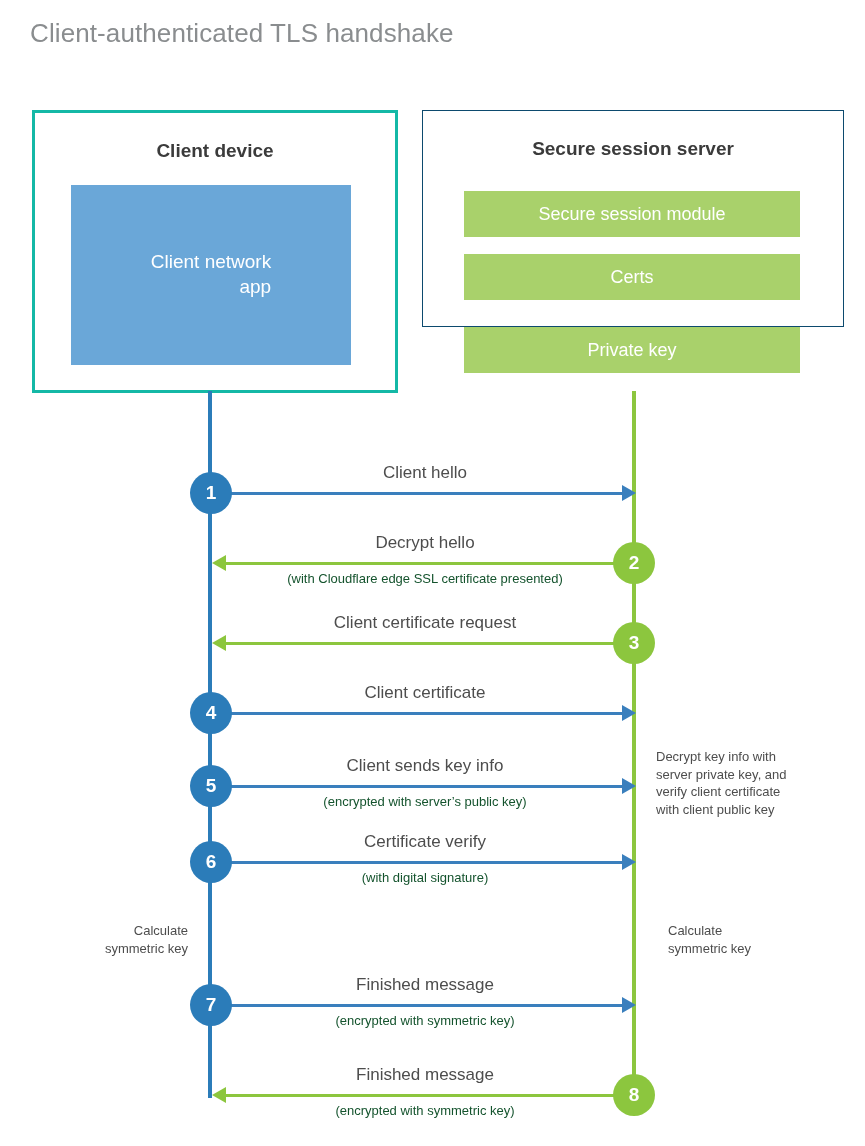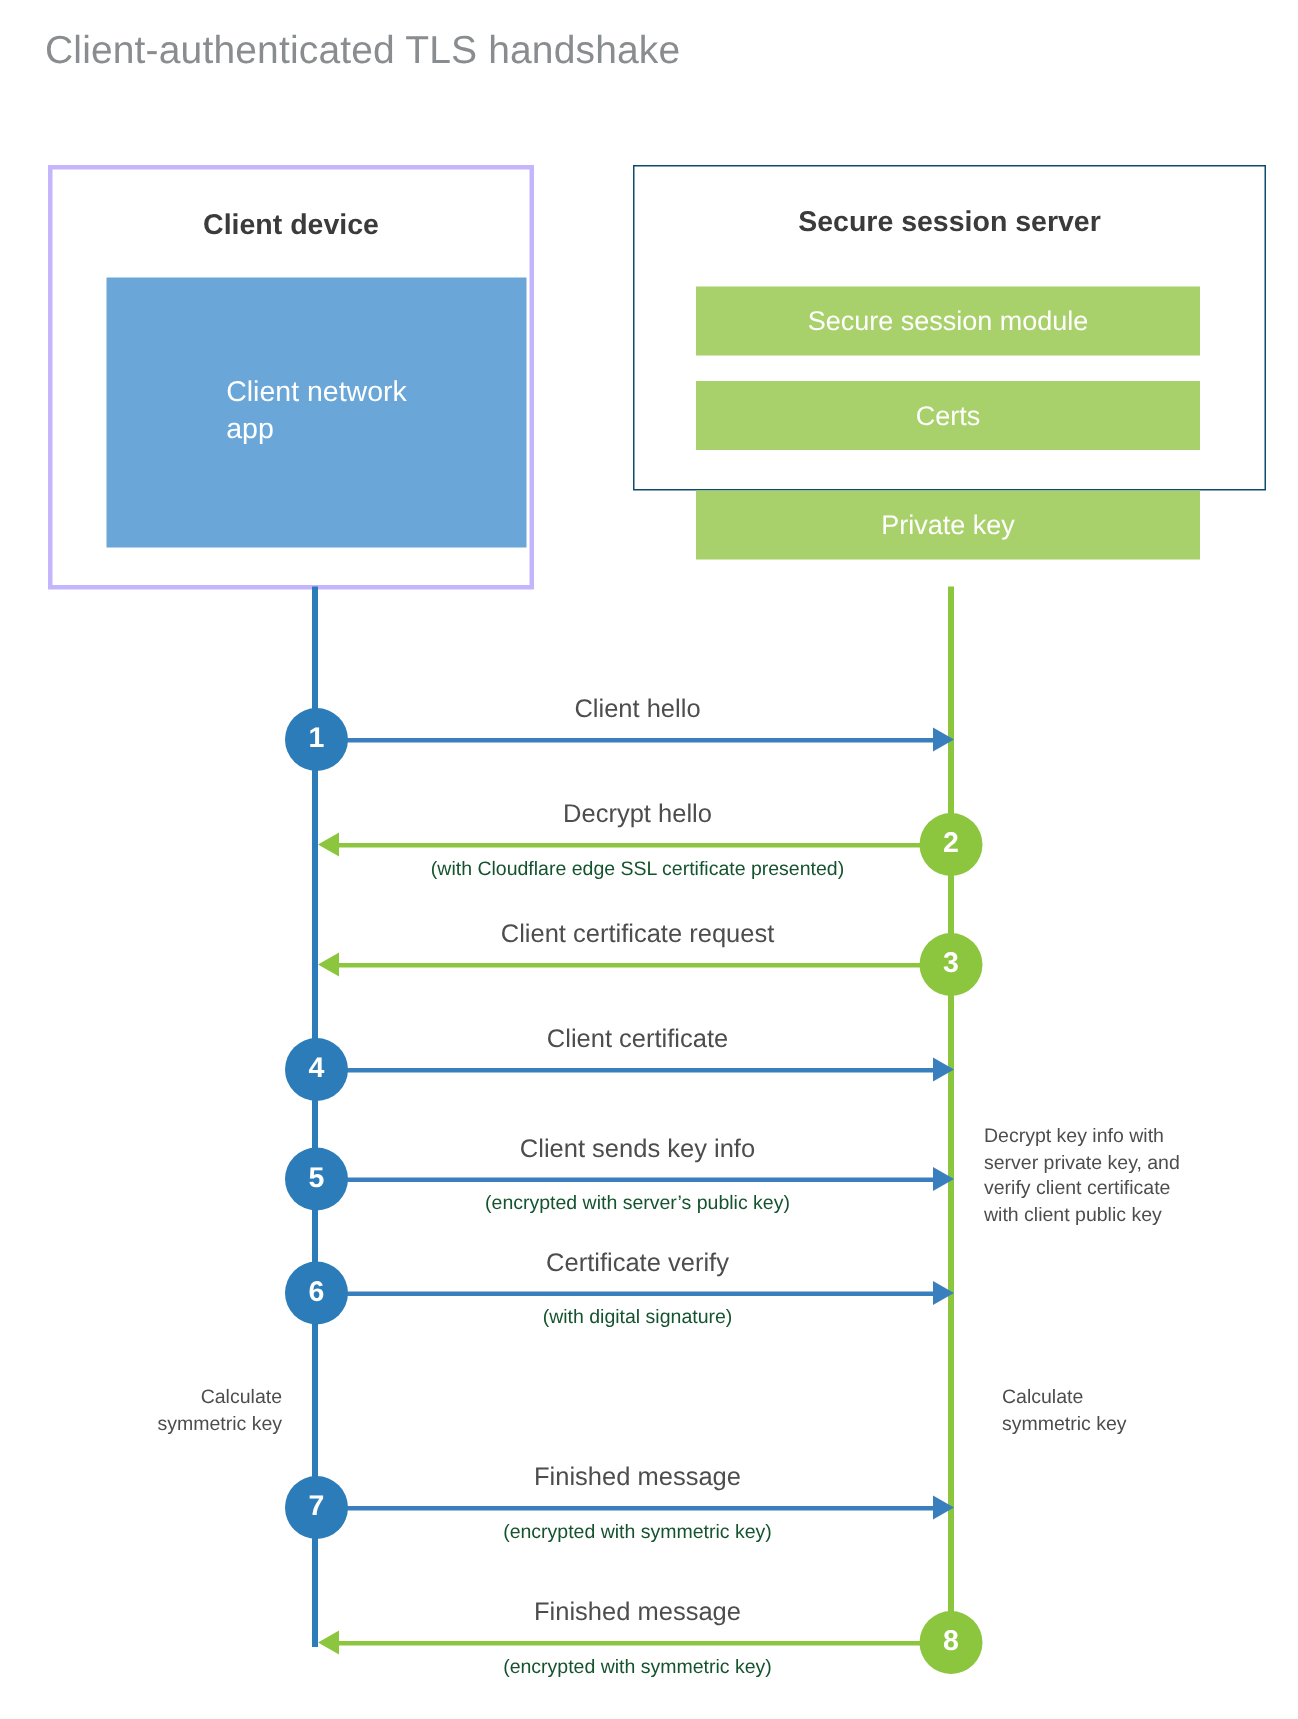--- a/index.html
+++ b/index.html
@@ -36,23 +36,23 @@
 
   
   .endpoint-box {
     position: absolute;
     background: #ffffff;
     box-sizing: border-box;
   }
   #client-box {
     left: 32px;
     top: 110px;
-    width: 324px;
+    width: 366px;
     height: 283px;
-    border: 3px solid #c4b5fd;
+    border: 3px solid #14b8a6;
   }
   #server-box {
     left: 422px;
     top: 110px;
     width: 422px;
     height: 217px;
     border: 1px solid #0c4a6e;
   }
   .box-title {
     position: absolute;
@@ -70,21 +70,21 @@
     top: 72px;
     width: 280px;
     height: 180px;
     background: #6aa7d8;
     color: #ffffff;
     font-size: 19px;
     font-weight: 400;
     display: flex;
     align-items: center;
     justify-content: center;
-    text-align: left;
+    text-align: right;
     line-height: 1.3;
     white-space: pre-line;
   }
   .server-block {
     position: absolute;
     left: 41px;
     width: 336px;
     height: 46px;
     background: #a9d16b;
     color: #ffffff;

